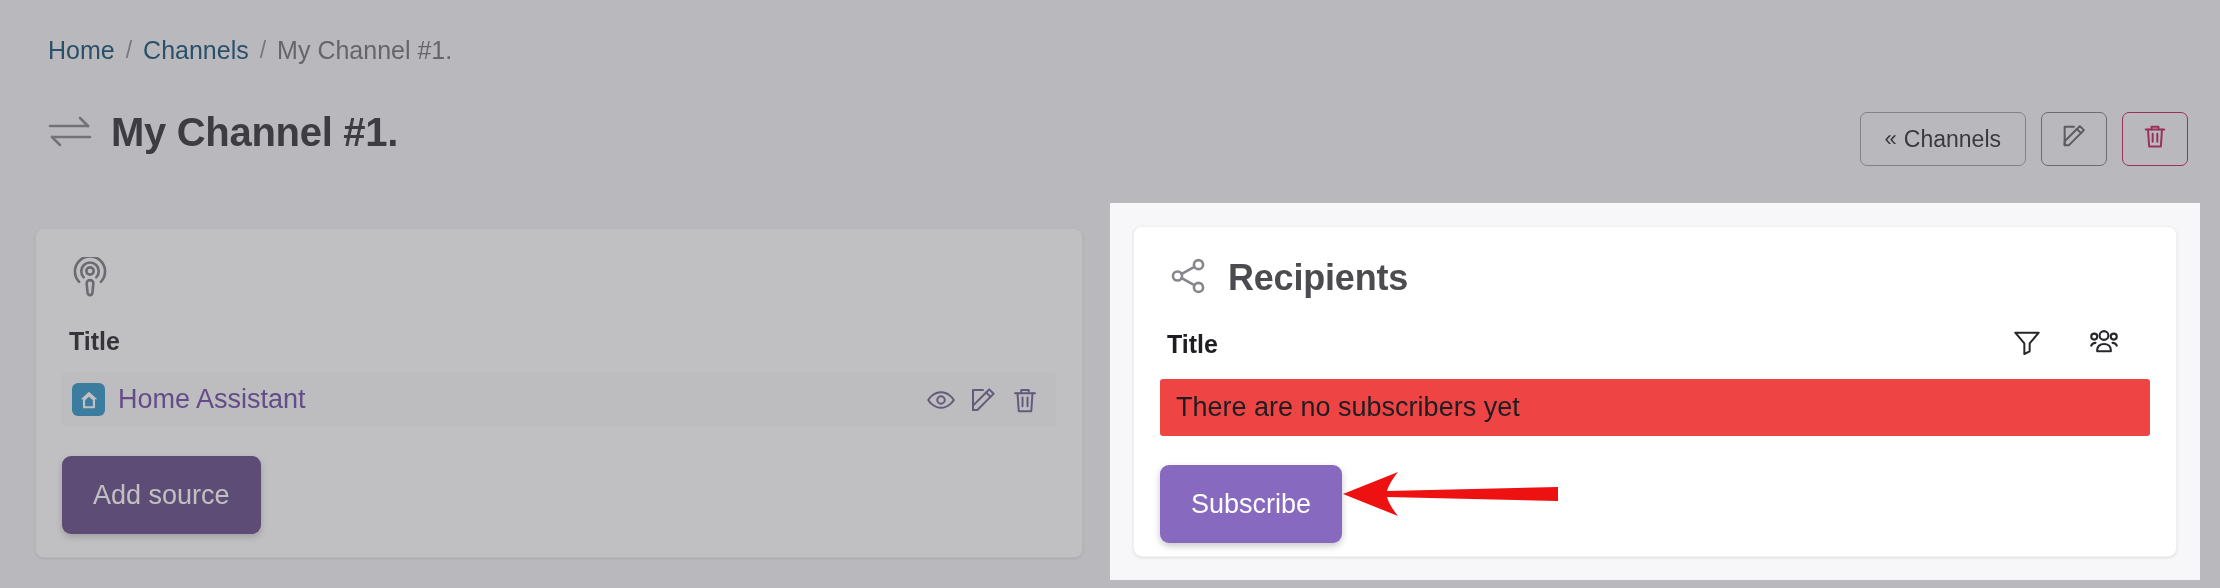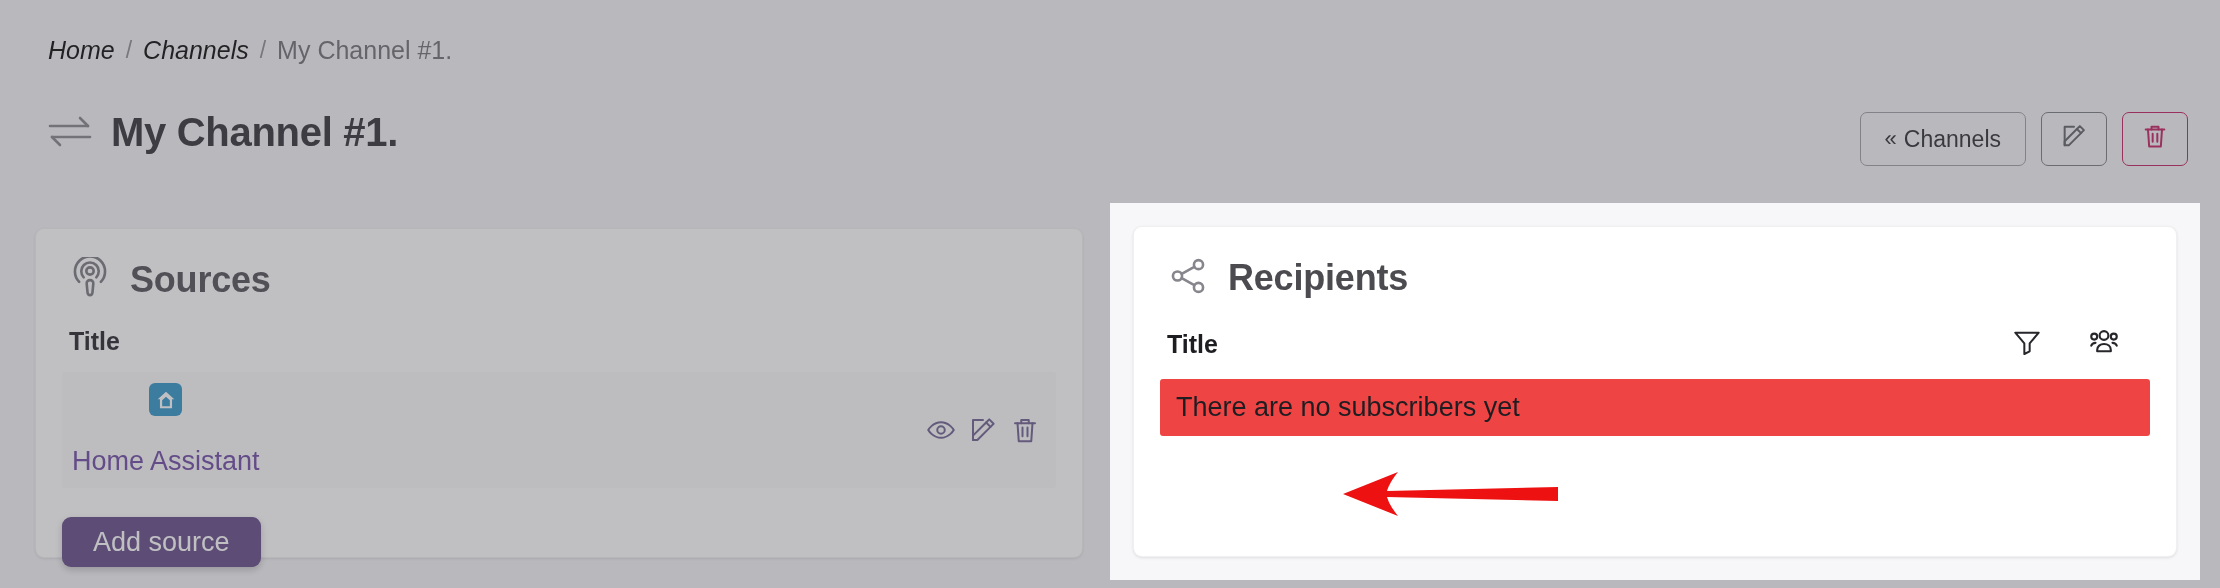--- a/index.html
+++ b/index.html
@@ -47,24 +47,23 @@
     position: absolute;
     left: 48px;
     top: 36px;
     display: flex;
     align-items: center;
     gap: 11px;
     font-size: 25px;
     z-index: 10;
   }
   .crumb-link {
-    color: #000000;
+    color: #0c4a6e;
     text-decoration: none;
     white-space: nowrap;
-    font-style: italic;
   }
   .crumb-sep {
     color: #8a8a8f;
     font-size: 23px;
   }
   .crumb-current {
     color: #6b6b70;
     white-space: nowrap;
   }
 
@@ -184,22 +183,21 @@
     align-items: center;
     justify-content: space-between;
     margin: 16px 26px 0 26px;
     padding: 11px 8px 11px 10px;
     background: #fafafb;
     border-radius: 3px;
   }
   .row-left {
     display: flex;
     align-items: center;
-    gap: 30px;
-    flex-direction: column;
+    gap: 13px;
   }
   .source-logo {
     width: 33px;
     height: 33px;
     border-radius: 6px;
     background: #2b92c4;
     display: flex;
     align-items: center;
     justify-content: center;
     flex: none;
@@ -222,21 +220,21 @@
     margin: 16px 26px 0 26px;
     padding: 13px 16px;
     background: #ef4444;
     border-radius: 3px;
     font-size: 27px;
     color: #1d1d22;
   }
 
   .btn-primary {
     margin: 29px 0 0 26px;
-    height: 50px;
+    height: 78px;
     padding: 0 31px;
     border: none;
     border-radius: 9px;
     background: #8769c0;
     color: #ffffff;
     font-family: "Liberation Sans", sans-serif;
     font-size: 27px;
     cursor: pointer;
     box-shadow: 0 3px 7px rgba(0,0,0,0.22);
   }
@@ -308,21 +306,20 @@
 <section class="card" id="sources-card">
   <div class="card-head">
     <span>
       <svg width="42" height="42" viewBox="0 0 24 24" fill="none" stroke="#77777d" stroke-width="1.5" stroke-linecap="round">
         <circle cx="12" cy="8" r="2.1"></circle>
         <path d="M8.4 11.6a5 5 0 1 1 7.2 0"></path>
         <path d="M5.8 14.2a8.6 8.6 0 1 1 12.4 0"></path>
         <path d="M12 13.2c1.2 0 2 .9 1.9 2l-.5 5.2c-.1.9-.6 1.4-1.4 1.4s-1.3-.5-1.4-1.4l-.5-5.2c-.1-1.1.7-2 1.9-2z"></path>
       </svg>
     </span>
-    <h2 class="card-title">Sources</h2>
   </div>
 
   <div class="col-header">
     <span class="col-header-title">Title</span>
   </div>
 
   <div class="data-row">
     <div class="row-left">
       <span class="source-logo">
         <svg width="22" height="22" viewBox="0 0 24 24" fill="#ffffff">
@@ -395,19 +392,20 @@
           <path d="M7.2 17.6c0-2.6 2.1-4.2 4.8-4.2s4.8 1.6 4.8 4.2v.9H7.2v-.9z"></path>
           <path d="M3 14.6c.5-1.3 1.6-2 3-2"></path>
           <path d="M21 14.6c-.5-1.3-1.6-2-3-2"></path>
         </svg>
       </span>
     </span>
   </div>
 
   <div class="empty-row">There are no subscribers yet</div>
 
+  <button class="btn-primary">Subscribe</button>
 </section>
 
 <div class="annot-arrow">
   <svg width="220" height="56" viewBox="0 0 220 56">
     <path d="M3 28 L58 6 C50 16 48 22 47 25 L218 21 L218 35 L47 31 C48 34 50 40 58 50 Z" fill="#ee1111"></path>
   </svg>
 </div>
 
 </body></html>

